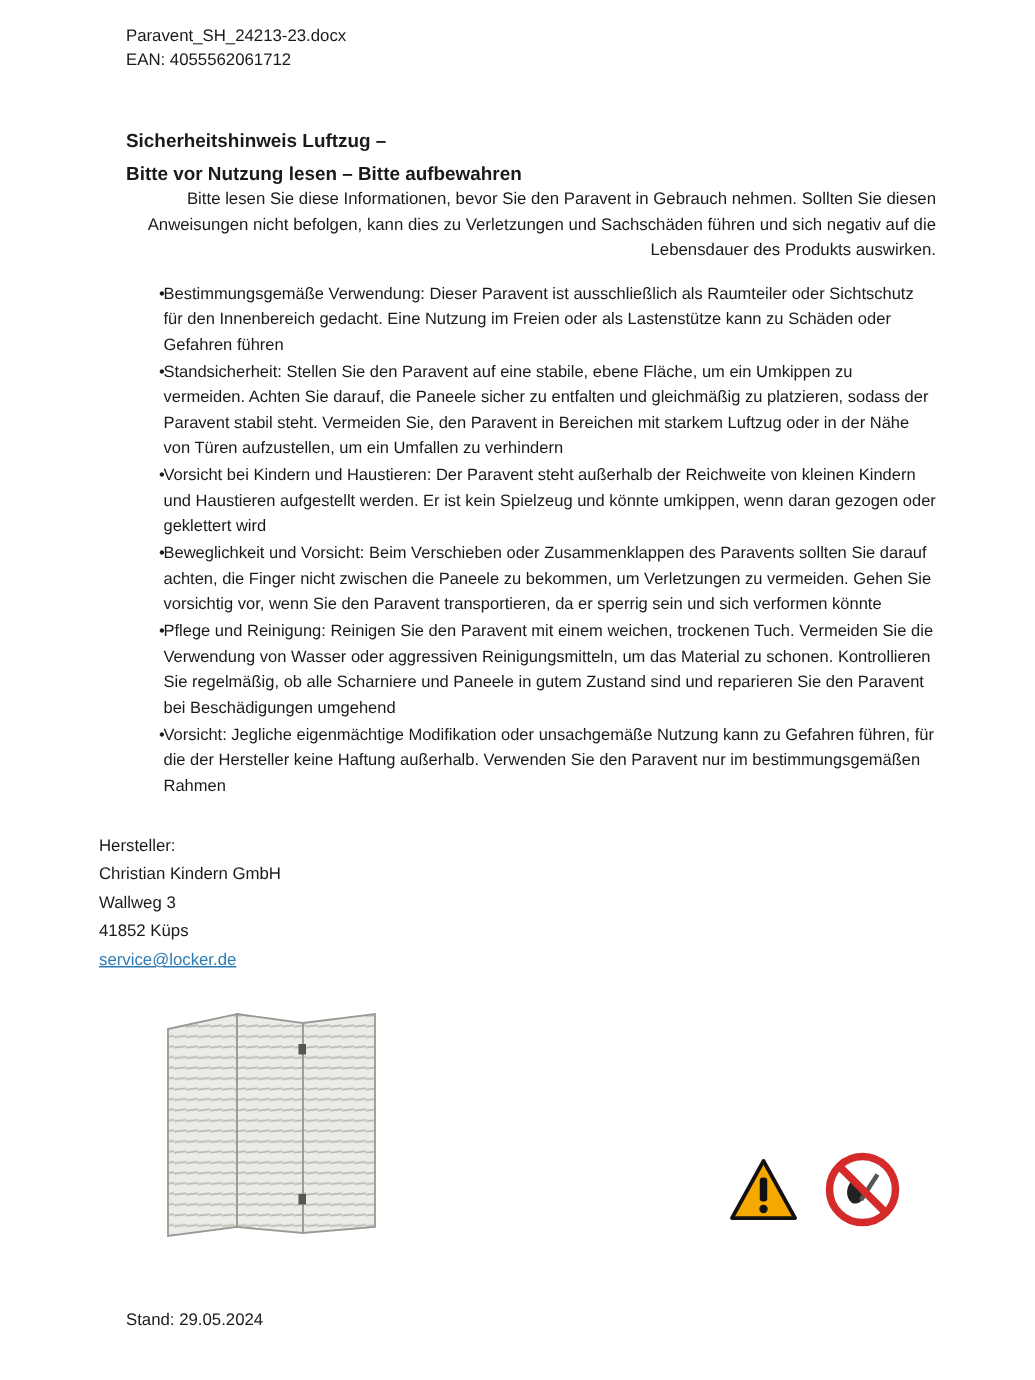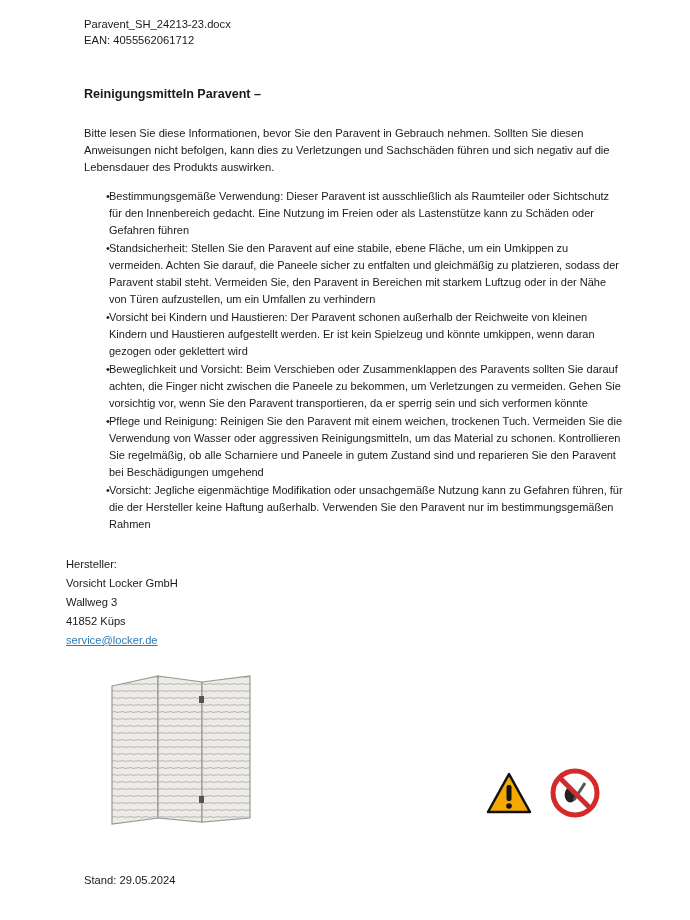--- a/index.html
+++ b/index.html
@@ -4,21 +4,21 @@
 <style>
   html, body { margin: 0; padding: 0; background: #ffffff; }
   body {
     width: 690px; height: 920px; position: relative; overflow: hidden;
     font-family: "Liberation Sans", "DejaVu Sans", sans-serif;
     color: #1a1a1a;
   }
   .page { position: absolute; left: 0; top: 0; width: 690px; height: 900px; }
   .header { position: absolute; left: 84px; top: 16px; font-size: 11.2px; line-height: 16px; }
   .title-block { position: absolute; left: 84px; top: 83px; font-weight: bold; font-size: 12.6px; line-height: 22px; }
-  .intro { position: absolute; left: 84px; top: 125px; width: 540px; font-size: 11.2px; line-height: 17px; }
+  .intro { position: absolute; left: 84px; top: 125px; width: 540px; font-size: 11.2px; line-height: 17px; text-align: right; }
   ul.rules { position: absolute; left: 84px; top: 188px; width: 540px; margin: 0; padding: 0; list-style: none; }
   ul.rules li { position: relative; padding-left: 25px; font-size: 11px; line-height: 17px; margin-bottom: 1px; }
   ul.rules li .bullet { position: absolute; left: 22px; top: 0; }
   ul.rules li .text { display: block; padding-left: 0; margin-left: 0; }
   .manufacturer { position: absolute; left: 66px; top: 555px; font-size: 11.2px; line-height: 19px; }
   .manufacturer a { color: #2e7bb5; text-decoration: underline; }
   .product-image { position: absolute; left: 100px; top: 672px; width: 160px; height: 156px; }
   .icons { position: absolute; left: 486px; top: 768px; display: flex; gap: 18px; align-items: center; }
   .footer { position: absolute; left: 84px; top: 874px; font-size: 11.2px; }
 </style>
@@ -26,55 +26,56 @@
 <body>
 
 <div class="page">
 
   <div class="header">
     <div>Paravent_SH_24213-23.docx</div>
     <div>EAN: 4055562061712</div>
   </div>
 
   <div class="title-block">
-    <div>Reinigungsmitteln Paravent –</div>
+    <div>Sicherheitshinweis Luftzug –</div>
+    <div>Bitte vor Nutzung lesen – Bitte aufbewahren</div>
   </div>
 
   <p class="intro" style="margin:0">Bitte lesen Sie diese Informationen, bevor Sie den Paravent in Gebrauch nehmen. Sollten Sie diesen Anweisungen nicht befolgen, kann dies zu Verletzungen und Sachschäden führen und sich negativ auf die Lebensdauer des Produkts auswirken.</p>
 
   <ul class="rules">
     <li>
         <span class="bullet">•</span>
         <span class="text">Bestimmungsgemäße Verwendung: Dieser Paravent ist ausschließlich als Raumteiler oder Sichtschutz für den Innenbereich gedacht. Eine Nutzung im Freien oder als Lastenstütze kann zu Schäden oder Gefahren führen</span>
       </li>
     <li>
         <span class="bullet">•</span>
         <span class="text">Standsicherheit: Stellen Sie den Paravent auf eine stabile, ebene Fläche, um ein Umkippen zu vermeiden. Achten Sie darauf, die Paneele sicher zu entfalten und gleichmäßig zu platzieren, sodass der Paravent stabil steht. Vermeiden Sie, den Paravent in Bereichen mit starkem Luftzug oder in der Nähe von Türen aufzustellen, um ein Umfallen zu verhindern</span>
       </li>
     <li>
         <span class="bullet">•</span>
-        <span class="text">Vorsicht bei Kindern und Haustieren: Der Paravent schonen außerhalb der Reichweite von kleinen Kindern und Haustieren aufgestellt werden. Er ist kein Spielzeug und könnte umkippen, wenn daran gezogen oder geklettert wird</span>
+        <span class="text">Vorsicht bei Kindern und Haustieren: Der Paravent steht außerhalb der Reichweite von kleinen Kindern und Haustieren aufgestellt werden. Er ist kein Spielzeug und könnte umkippen, wenn daran gezogen oder geklettert wird</span>
       </li>
     <li>
         <span class="bullet">•</span>
         <span class="text">Beweglichkeit und Vorsicht: Beim Verschieben oder Zusammenklappen des Paravents sollten Sie darauf achten, die Finger nicht zwischen die Paneele zu bekommen, um Verletzungen zu vermeiden. Gehen Sie vorsichtig vor, wenn Sie den Paravent transportieren, da er sperrig sein und sich verformen könnte</span>
       </li>
     <li>
         <span class="bullet">•</span>
         <span class="text">Pflege und Reinigung: Reinigen Sie den Paravent mit einem weichen, trockenen Tuch. Vermeiden Sie die Verwendung von Wasser oder aggressiven Reinigungsmitteln, um das Material zu schonen. Kontrollieren Sie regelmäßig, ob alle Scharniere und Paneele in gutem Zustand sind und reparieren Sie den Paravent bei Beschädigungen umgehend</span>
       </li>
     <li>
         <span class="bullet">•</span>
         <span class="text">Vorsicht: Jegliche eigenmächtige Modifikation oder unsachgemäße Nutzung kann zu Gefahren führen, für die der Hersteller keine Haftung außerhalb. Verwenden Sie den Paravent nur im bestimmungsgemäßen Rahmen</span>
       </li>
   </ul>
 
   <div class="manufacturer">
     <div>Hersteller:</div>
-    <div>Vorsicht Locker GmbH</div>
+    <div>Christian Kindern GmbH</div>
     <div>Wallweg 3</div>
     <div>41852 Küps</div>
     <a href="#">service@locker.de</a>
   </div>
 
   <svg class="product-image" viewBox="0 0 160 156">
     <defs>
       <pattern id="slats" width="8" height="7" patternUnits="userSpaceOnUse">
         <rect width="8" height="7" fill="#ecebe7"></rect>
         <line x1="0" y1="5.5" x2="8" y2="4.5" stroke="#b9b7b1" stroke-width="1.2"></line>

